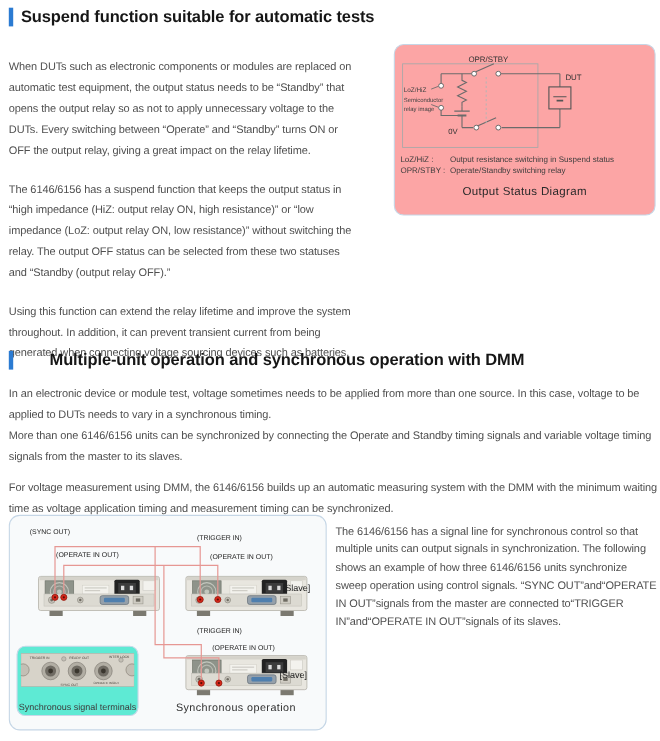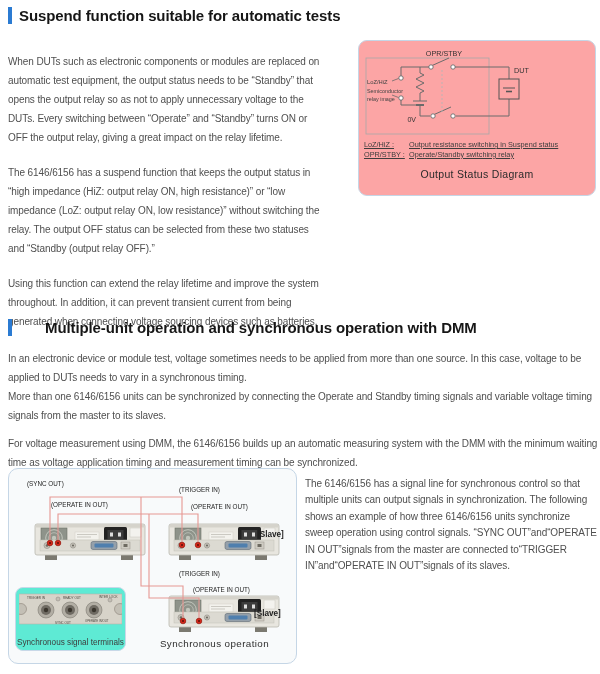--- a/index.html
+++ b/index.html
@@ -8,33 +8,33 @@
   .heading{position:absolute;display:flex;align-items:flex-start;gap:7px;}
   .heading .bar{width:4px;height:17px;background:#2b7bd2;flex:0 0 auto;}
   .heading .h-text{font-size:15px;font-weight:bold;color:#161616;letter-spacing:-0.1px;white-space:nowrap;}
   .col-left{position:absolute;left:8px;top:36px;width:317px;}
   .col-left p{margin:16px 0 13px 0;font-size:10px;line-height:19px;letter-spacing:-0.1px;color:#4f4f4f;}
   .diagram-box{position:absolute;left:358px;top:40px;width:238px;height:156px;box-sizing:border-box;
                background:#fca5a5;border:1.5px solid #c5d6e6;border-radius:9px;}
   .circuit{position:absolute;left:4px;top:4px;}
   svg{font-family:"Liberation Sans","DejaVu Sans",sans-serif;}
   .legend{position:absolute;left:5px;top:99px;right:4px;}
-  .legend-row{display:flex;font-size:7.3px;line-height:9.5px;color:#3d3d3d;text-decoration:underline;}
+  .legend-row{display:flex;font-size:7.3px;line-height:9.5px;color:#3d3d3d;}
   .legend-row .lt{width:45px;flex:0 0 auto;}
   .legend-row .ld{flex:1;}
   .diag-caption{position:absolute;left:0;top:127px;width:100%;text-align:center;
                 font-size:10.5px;color:#2a2a2a;letter-spacing:0.3px;}
   .sec2-text{position:absolute;left:8px;top:349px;width:590px;}
   .sec2-text p{margin:0;font-size:10px;line-height:19px;letter-spacing:-0.1px;color:#4f4f4f;}
   .sec2-text p.gap{margin-top:9px;}
   .sync-box{position:absolute;left:8px;top:468px;width:289px;height:196px;box-sizing:border-box;
             background:#f8fafb;border:1.5px solid #c5d6e6;border-radius:10px;}
   .syncsvg{position:absolute;left:0;top:0;}
   .sig-label{position:absolute;font-size:6.3px;color:#232323;white-space:nowrap;}
-  .unit-label{position:absolute;font-size:8.2px;font-weight:bold;color:#222;white-space:nowrap;}
+  .unit-label{position:absolute;font-size:8.2px;font-weight:normal;color:#222;white-space:nowrap;}
   .master-label{left:24px;top:107px;width:110px;text-align:center;margin-top:40px;}
   .inset-box{position:absolute;left:6px;top:118px;width:111px;height:64px;box-sizing:border-box;
              background:#5eead4;border:1.5px solid #c8d8e8;border-radius:8px;}
   .inset-caption{position:absolute;left:0;bottom:3px;width:100%;text-align:center;
                  font-size:8.2px;color:#3c3c3c;}
   .sync-caption{position:absolute;left:128px;top:169px;width:155px;text-align:center;
                 font-size:9.8px;color:#2e2e2e;letter-spacing:0.4px;}
   .side-text{position:absolute;left:305px;top:476px;width:293px;}
   .side-text p{margin:0;font-size:10px;line-height:16.4px;letter-spacing:-0.1px;color:#4f4f4f;}
 </style>

